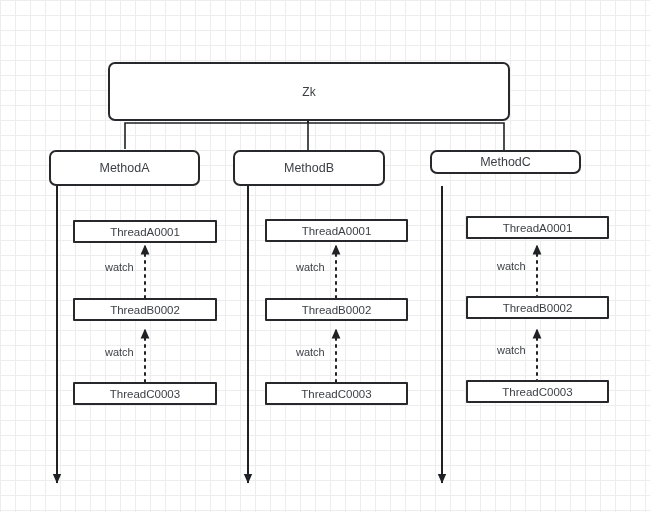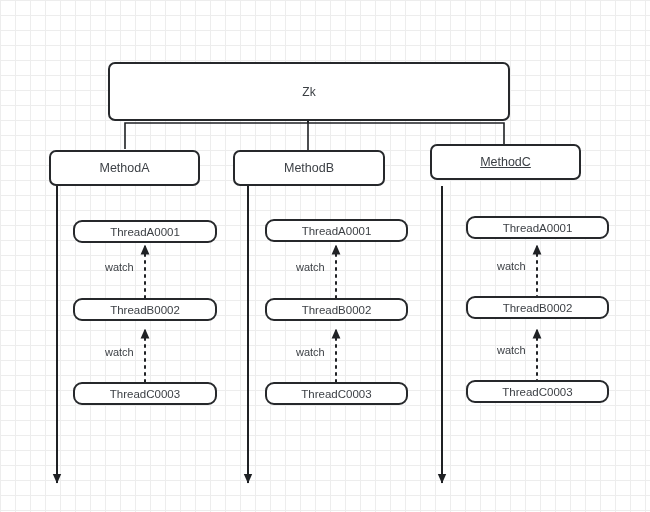--- a/index.html
+++ b/index.html
@@ -47,21 +47,21 @@
   }
   .node-root {
     border-radius: 7px;
     font-size: 12px;
   }
   .node-method {
     border-radius: 7px;
     font-size: 12.5px;
   }
   .node-thread {
-    border-radius: 9px;
+    border-radius: 1px;
     font-size: 11.5px;
     border-width: 2px;
   }
   .edge-label {
     position: absolute;
     font-size: 11px;
     color: #3b3f44;
     background: transparent;
     white-space: nowrap;
   }
@@ -104,21 +104,21 @@
   <div class="node node-root" style="left:108px; top:38px; width:402px; height:59px;margin-top:24px;">
     <span>Zk</span>
   </div>
 
   <div class="node node-method" style="left:49px; top:150px; width:151px; height:36px;">
     <span>MethodA</span>
   </div>
   <div class="node node-method" style="left:233px; top:150px; width:152px; height:36px;">
     <span>MethodB</span>
   </div>
-  <div class="node node-method" style="left:430px; top:144px; width:151px; height:36px;text-decoration:underline;">
+  <div class="node node-method" style="left:430px; top:150px; width:151px; height:24px;">
     <span>MethodC</span>
   </div>
 
   <div class="node node-thread" style="left:73px; top:220px; width:144px; height:23px;">
     <span>ThreadA0001</span>
   </div>
   <div class="node node-thread" style="left:73px; top:298px; width:144px; height:23px;">
     <span>ThreadB0002</span>
   </div>
   <div class="node node-thread" style="left:73px; top:382px; width:144px; height:23px;">

